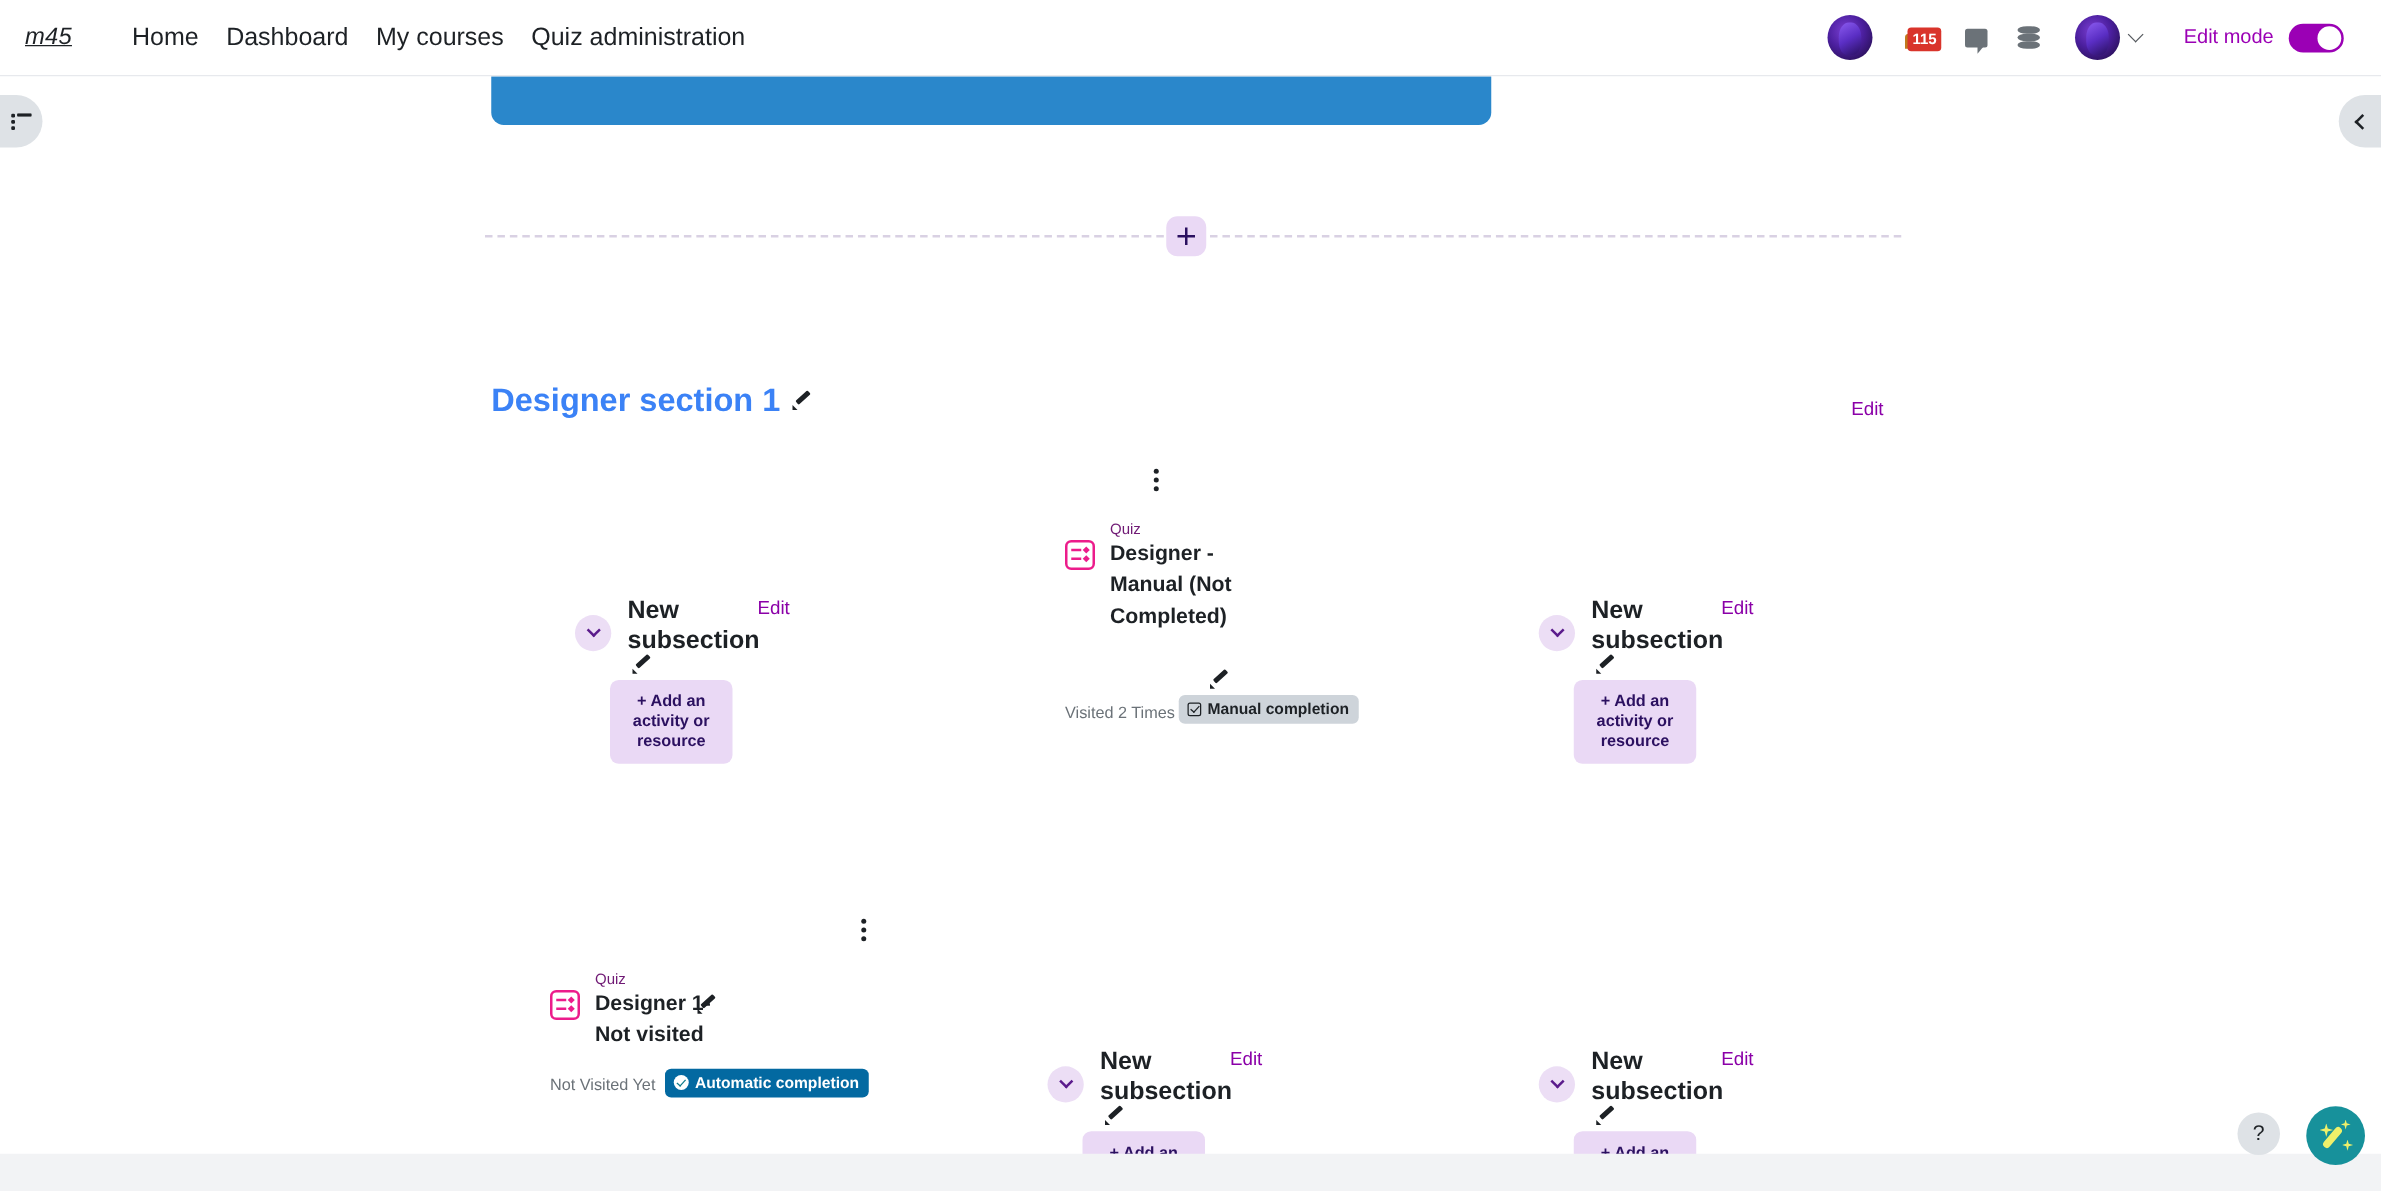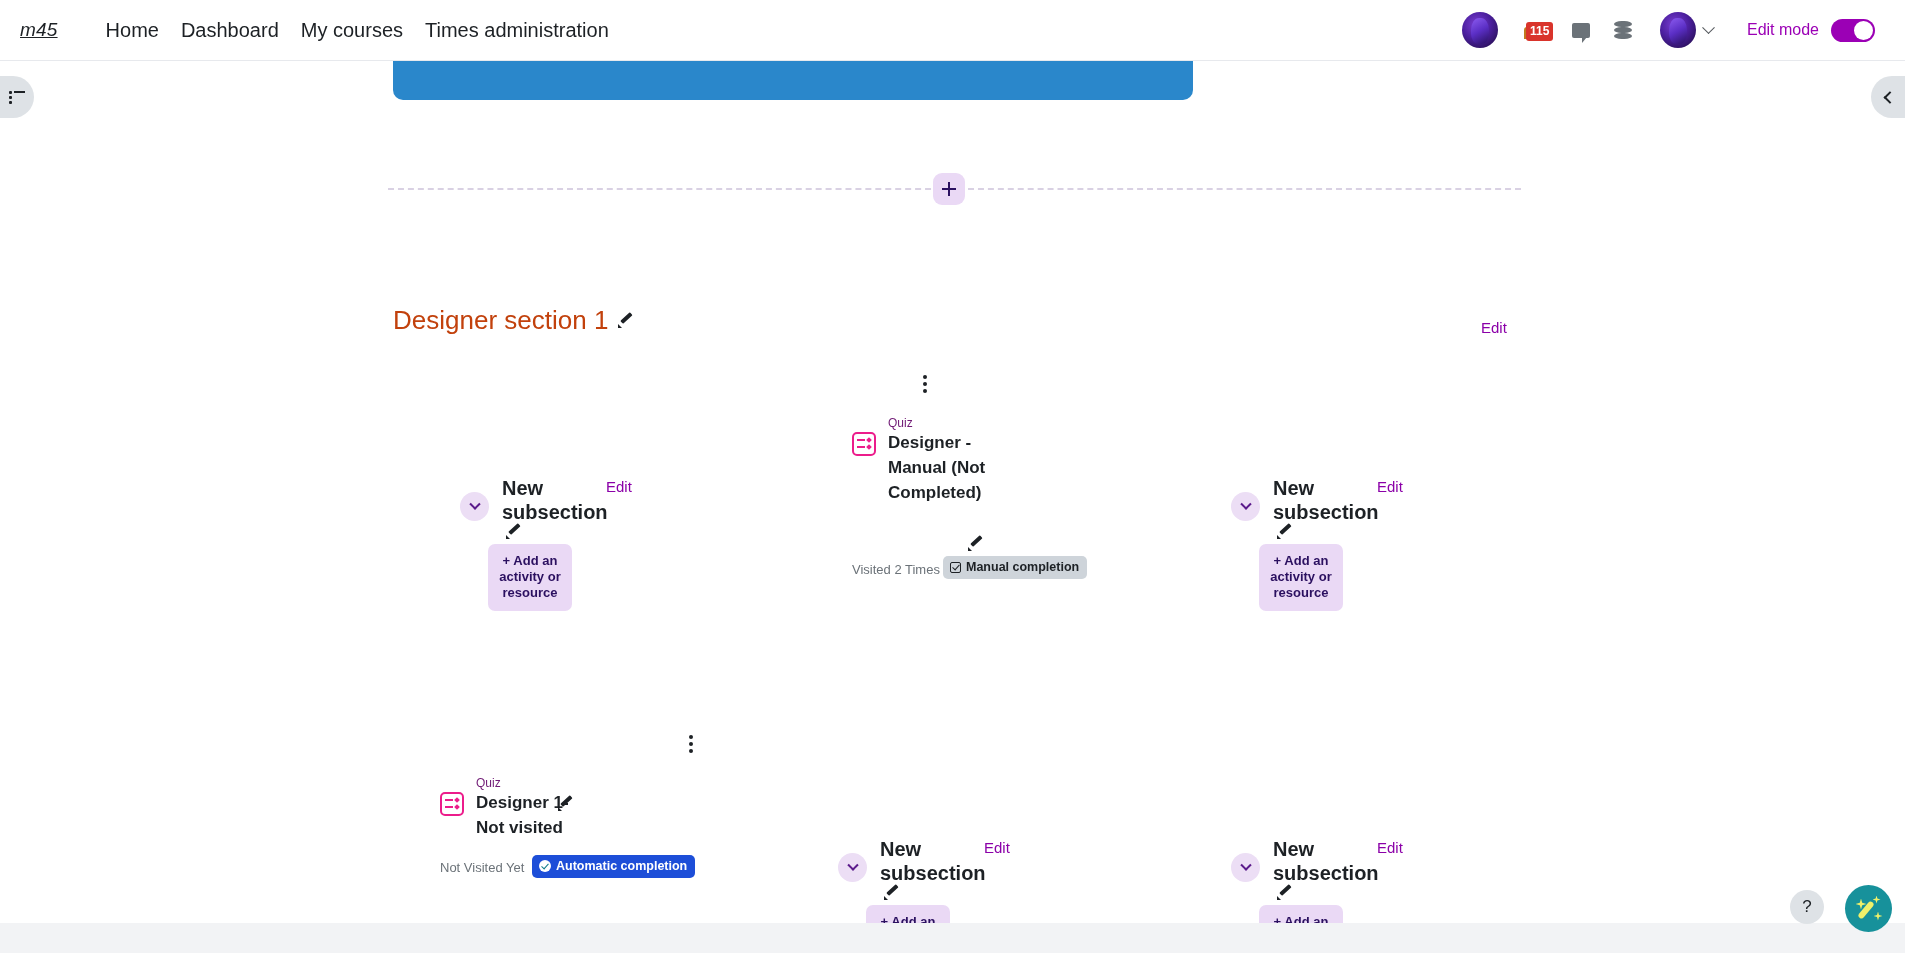--- a/index.html
+++ b/index.html
@@ -250,22 +250,22 @@
   .plus-glyph::before { left: 6px; top: 0; width: 2px; height: 14px; }
   .plus-glyph::after { left: 0; top: 6px; width: 14px; height: 2px; }
 
   .section-header {
     position: absolute;
     left: 393px; top: 244px;
     display: flex; align-items: center; gap: 10px;
   }
   .section-title {
     font-size: 26px;
-    font-weight: normal;
-    color: #c2410c;
+    font-weight: bold;
+    color: #3b82f6;
     white-space: nowrap;
   }
   .section-edit-link {
     position: absolute;
     left: 1481px; top: 258px;
     font-size: 15px;
     color: #8b00a8;
     text-decoration: none;
     cursor: pointer;
   }
@@ -350,21 +350,21 @@
     position: absolute;
     left: 146px; top: -14px;
     font-size: 15px;
     color: #8b00a8;
     text-decoration: none;
     cursor: pointer;
   }
   .add-activity-btn {
     position: absolute;
     left: 28px; top: 52px;
-    width: 84px;
+    width: 98px;
     background: #ead9f5;
     border: none;
     border-radius: 7px;
     padding: 9px 6px 10px 6px;
     font-family: "Liberation Sans", sans-serif;
     font-size: 13px;
     font-weight: bold;
     line-height: 16px;
     color: #2b1060;
     text-align: center;
@@ -447,21 +447,21 @@
   .badge.manual .bx::after {
     content: "";
     position: absolute;
     left: 2.6px; top: 0.4px;
     width: 3px; height: 6px;
     border-right: 1.4px solid #1d2125;
     border-bottom: 1.4px solid #1d2125;
     transform: rotate(42deg);
   }
   .badge.automatic {
-    background: #1d4ed8;
+    background: #0369a1;
     color: #ffffff;
   }
   .badge.automatic .bx {
     width: 12px; height: 12px;
     border-radius: 50%;
     background: #ffffff;
     position: relative;
   }
   .badge.automatic .bx::after {
     content: "";
@@ -525,21 +525,21 @@
 </style>
 </head>
 <body>
 
 <div class="navbar">
   <a class="brand" href="#">m45</a>
   <nav class="nav-links">
     <a class="nav-link" href="#">Home</a>
     <a class="nav-link" href="#">Dashboard</a>
     <a class="nav-link" href="#">My courses</a>
-    <a class="nav-link" href="#">Times administration</a>
+    <a class="nav-link" href="#">Quiz administration</a>
   </nav>
 
   <div class="nav-right">
     <div class="avatar big"></div>
 
     <div class="bell-wrap">
       <span class="bell-glyph"></span>
       <span class="badge-115">115</span>
     </div>
 

